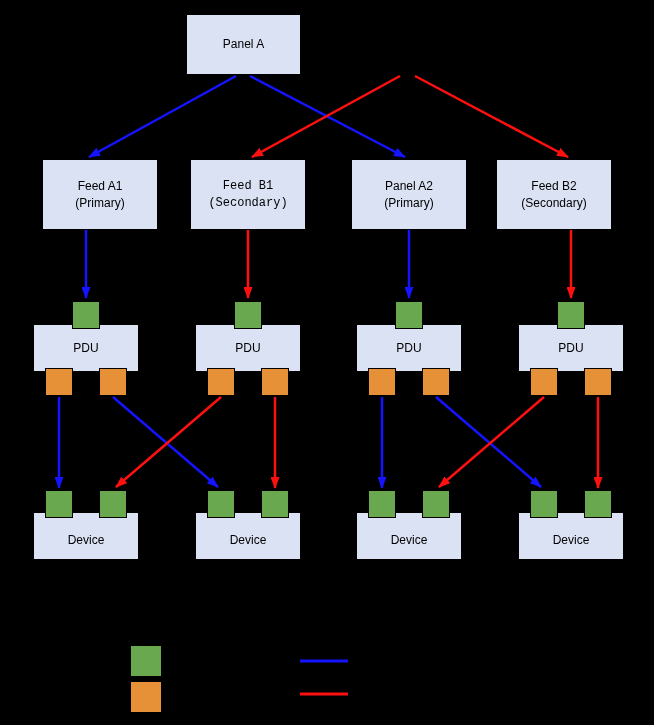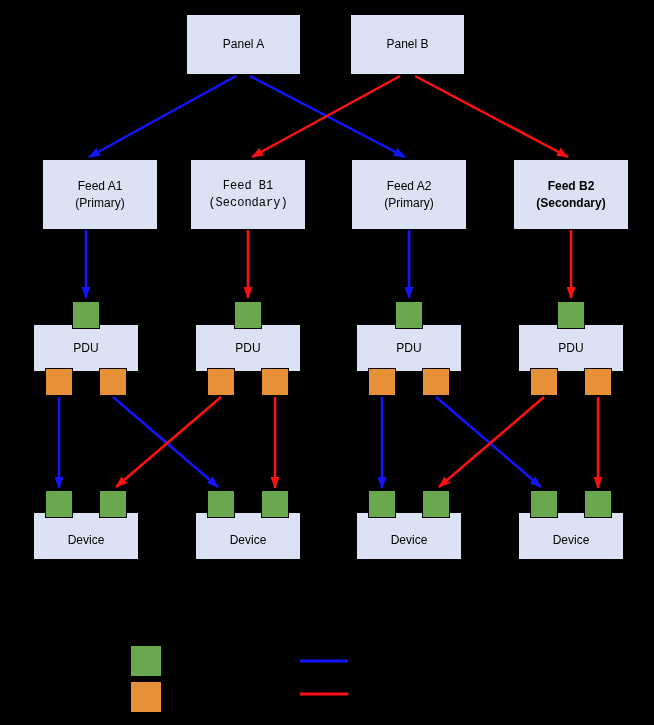--- a/index.html
+++ b/index.html
@@ -92,37 +92,34 @@
     <line class="red" x1="544" y1="397" x2="439" y2="487" marker-end="url(#arrow-red)"></line>
     <line class="red" x1="598" y1="397" x2="598" y2="488" marker-end="url(#arrow-red)"></line>
 
     <line class="blue legend-line" x1="300" y1="661" x2="348" y2="661"></line>
     <line class="red legend-line" x1="300" y1="694" x2="348" y2="694"></line>
   </svg>
 
   <div class="box" style="left:186px; top:14px; width:115px; height:61px;">
     <span>Panel A</span>
   </div>
-  <div class="box" style="left:350px; top:14px; width:115px; height:61px;">
-    <span>Panel B</span>
-  </div>
 
   <div class="box" style="left:42px; top:159px; width:116px; height:71px;">
     <span>Feed A1</span>
     <span>(Primary)</span>
   </div>
   <div class="box" style="left:190px; top:159px; width:116px; height:71px;font-family:Liberation Mono, monospace;">
     <span>Feed B1</span>
     <span>(Secondary)</span>
   </div>
   <div class="box" style="left:351px; top:159px; width:116px; height:71px;">
-    <span>Feed A2</span>
+    <span>Panel A2</span>
     <span>(Primary)</span>
   </div>
-  <div class="box" style="left:513px; top:159px; width:116px; height:71px;font-weight:bold;">
+  <div class="box" style="left:496px; top:159px; width:116px; height:71px;">
     <span>Feed B2</span>
     <span>(Secondary)</span>
   </div>
 
   <div class="box" style="left:33px; top:324px; width:106px; height:48px;">
     <span>PDU</span>
   </div>
   <div class="box" style="left:195px; top:324px; width:106px; height:48px;">
     <span>PDU</span>
   </div>

